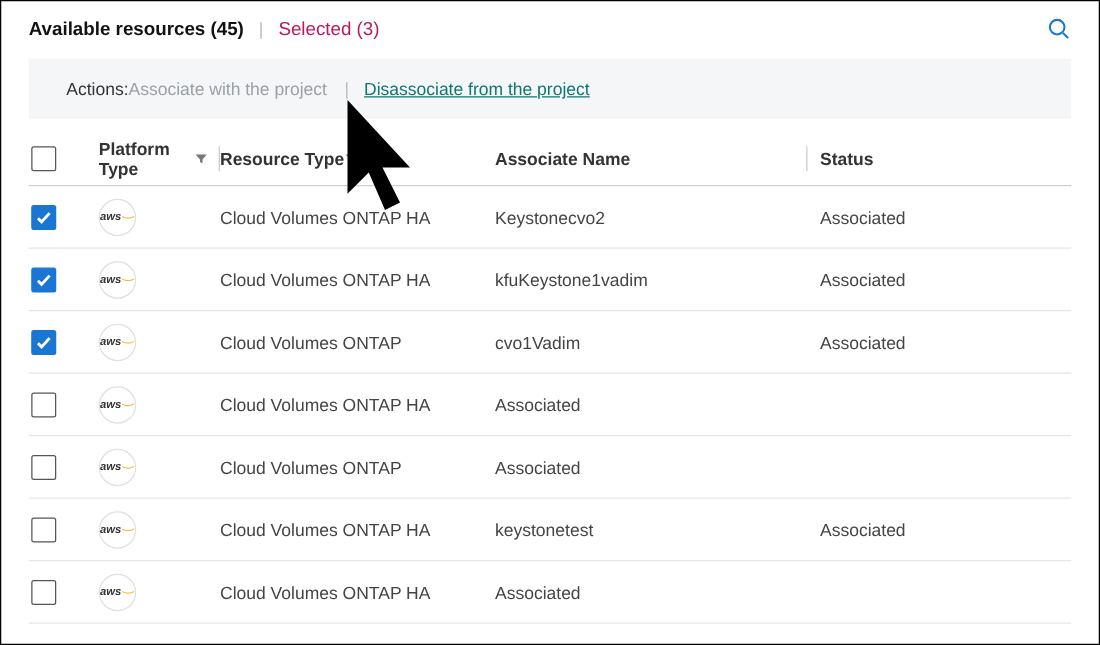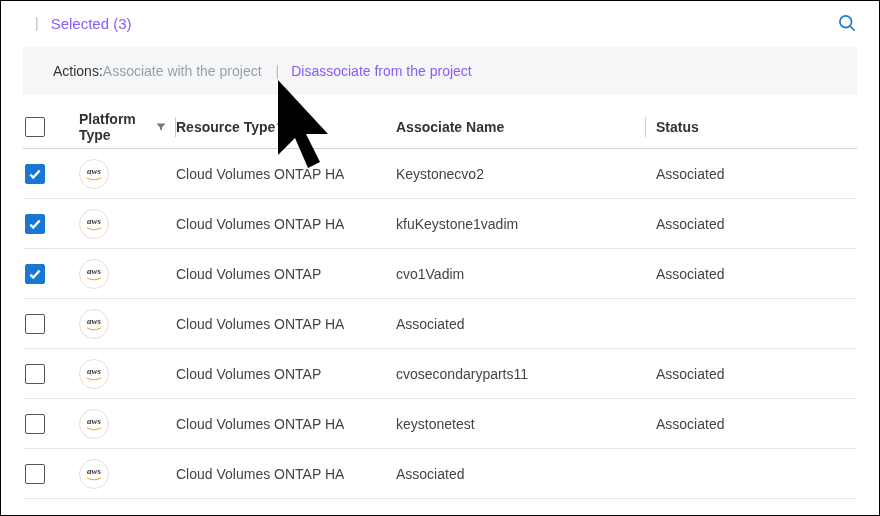--- a/index.html
+++ b/index.html
@@ -21,21 +21,21 @@
     padding: 12px 22px 8px 22px;
   }
   .tab {
     font-size: 15px;
     font-weight: 600;
     color: #111;
     cursor: pointer;
   }
   .tab.inactive {
     font-weight: 400;
-    color: #8b5cf6;
+    color: #be185d;
   }
   .tab-divider {
     margin: 0 12px;
     color: #bbb;
     font-weight: 300;
   }
   .search-icon {
     margin-left: auto;
     cursor: pointer;
     color: #1976d2;
@@ -55,21 +55,22 @@
     text-align: right;
   }
   .action-link {
     font-size: 14px;
     cursor: pointer;
   }
   .action-link.disabled {
     color: #9aa0a6;
   }
   .action-link.enabled {
-    color: #8b5cf6;
+    color: #0f766e;
+    text-decoration: underline;
   }
   .action-divider {
     margin: 0 12px 0 14px;
     color: #bbb;
   }
   .table {
     width: 100%;
     padding: 0 22px;
   }
   .row {
@@ -126,23 +127,21 @@
     width: 30px;
     height: 30px;
     border-radius: 50%;
     border: 1px solid #e0e0e0;
     display: flex;
     align-items: center;
     justify-content: center;
     font-size: 9px;
     font-weight: 600;
     color: #333;
-    flex-direction: column;
     position: relative;
-    font-family: Liberation Serif, serif;
   }
   .aws-text {
     font-style: italic;
     font-weight: 700;
     font-size: 9px;
     line-height: 1;
   }
   .aws-swoosh {
     width: 18px;
     height: 4px;
@@ -154,20 +153,24 @@
   }
   .cursor-overlay {
     position: absolute;
     pointer-events: none;
   }
 </style>
 </head>
 <body>
 
 <div class="header-row">
+  <span class="tab">
+    <span>Available resources</span>
+    (<span>45</span>)
+  </span>
   <span class="tab-divider">|</span>
   <span class="tab inactive">
     <span>Selected</span>
     (<span>3</span>)
   </span>
   <span class="search-icon">
     <svg width="20" height="20" viewBox="0 0 24 24" fill="none" stroke="#1976d2" stroke-width="2">
       <circle cx="10.5" cy="10.5" r="7"></circle>
       <line x1="21" y1="21" x2="16" y2="16"></line>
     </svg>
@@ -333,23 +336,20 @@
       <div class="platform-badge">
         <span class="aws-text">aws</span>
         <svg class="aws-swoosh" viewBox="0 0 20 5">
               <path d="M1 1 Q10 6 19 1" stroke="#FF9900" stroke-width="1.2" fill="none"></path>
             </svg>
       </div>
     </div>
     <div class="cell-resource-type">
           <span class="cell-text">Cloud Volumes ONTAP</span>
         </div>
-    <div class="cell-resource-name">
-          <span class="cell-text">cvosecondaryparts11</span>
-        </div>
     <div class="cell-status">
           <span class="cell-text">Associated</span>
         </div>
   </div>
       <div class="row">
     <div class="cell-check">
       <div class="checkbox ">
         
       </div>
     </div>

